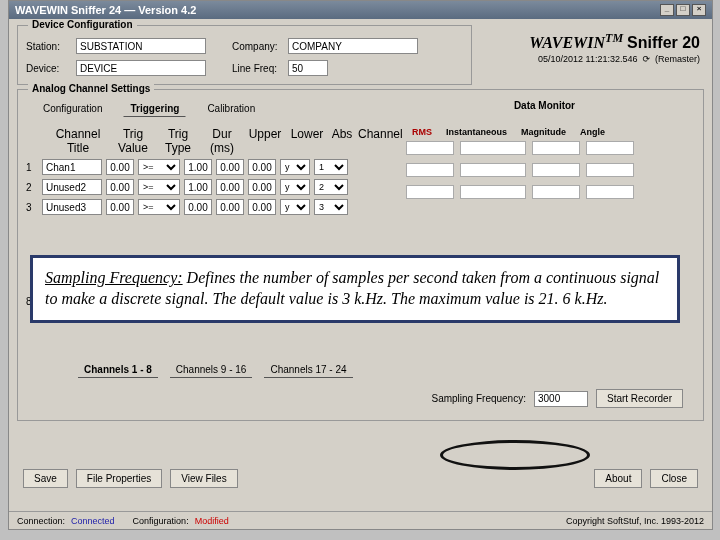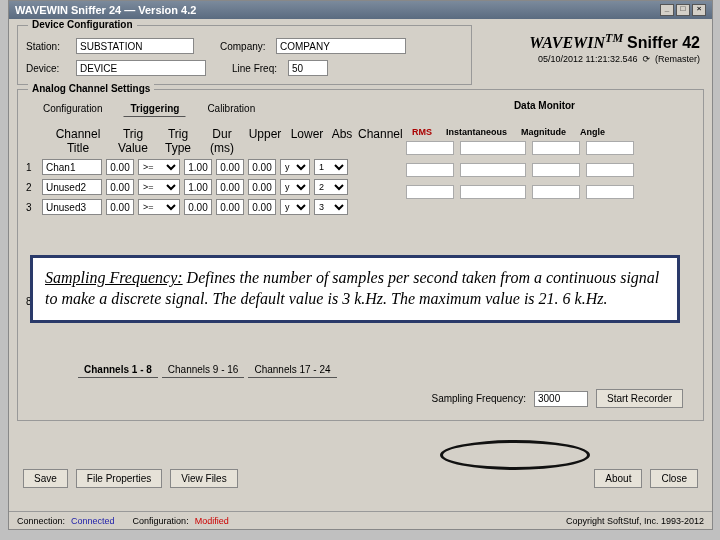--- a/index.html
+++ b/index.html
@@ -27,21 +27,21 @@
 .colhdrs span { display: inline-block; text-align: center; }
 .chrow { display: flex; align-items: center; gap: 4px; margin-top: 4px; }
 .chnum { width: 12px; font-size: 10px; }
 input.sm { width: 28px; text-align: center; }
 input.md { width: 60px; }
 select.sm { width: 42px; height: 16px; font-size: 9px; border: 1px solid #888; background: #fff; }
 .dmcells { display: flex; gap: 6px; }
 .dmcell { width: 48px; height: 14px; background: #fff; border: 1px solid #aaa; }
 .tooltip-box { position: absolute; left: 30px; top: 255px; width: 650px; background: #fff; border: 3px solid #2a3a6a; padding: 10px 12px; font-family: Georgia, serif; font-size: 16px; font-style: italic; line-height: 1.3; z-index: 10; }
 .tooltip-box .tt-title { text-decoration: underline; }
-.bottom-tabs { display: flex; gap: 4px; margin: 6px 0 4px 60px; font-size: 10px; }
+.bottom-tabs { display: flex; gap: 12px; margin: 6px 0 4px 60px; font-size: 10px; }
 .bottom-tabs .bt { padding: 2px 6px; border-bottom: 1px solid #555; }
 .bottom-tabs .bt.active { font-weight: bold; }
 .sampling-row { display: flex; justify-content: flex-end; align-items: center; gap: 8px; margin: 4px 14px; }
 .btn { background: #e6e2d8; border: 1px solid #888; padding: 3px 10px; font-size: 10px; }
 .circle-anno { position: absolute; right: 130px; bottom: 70px; width: 150px; height: 30px; border: 3px solid #111; border-radius: 50%; z-index: 5; pointer-events: none; }
 .bottom-btns { display: flex; gap: 10px; margin: 8px 14px; justify-content: space-between; }
 .bottom-btns .left, .bottom-btns .right { display: flex; gap: 8px; margin-top: 40px; }
 .statusbar { position: absolute; bottom: 0; left: 0; right: 0; height: 18px; border-top: 1px solid #999; display: flex; align-items: center; padding: 0 8px; font-size: 9px; gap: 6px; background: #d4d0c8; }
 .statusbar .red { color: #c00; }
 .statusbar .blue { color: #22a; }
@@ -57,32 +57,32 @@
     <span>WAVEWIN Sniffer 24 — Version 4.2</span>
     <div class="winbtns">
       <div class="winbtn">_</div>
       <div class="winbtn">□</div>
       <div class="winbtn">×</div>
     </div>
   </div>
 
   <div class="logo-area">
     <div class="logo">
-      <span>WAVEWIN</span><sup>TM</sup> <span class="s24">Sniffer 42</span>
+      <span>WAVEWIN</span><sup>TM</sup> <span class="s24">Sniffer 20</span>
     </div>
     <div class="datetime">
       <span>05/10/2012 11:21:32.546</span>&nbsp; ⟳ &nbsp;<span>(Remaster)</span>
     </div>
   </div>
 
   <div class="groupbox" style="margin-top:6px; margin-right:240px;">
     <div class="grouplabel">Device Configuration</div>
     <div class="row">
       <span class="lbl" style="width:44px">Station:</span>
-      <input class="txt" style="width: 118px;" value="SUBSTATION">
+      <input class="txt" style="width: 130px;" value="SUBSTATION">
       <span class="lbl" style="width:50px;margin-left:20px">Company:</span>
       <input class="txt" style="width: 130px;" value="COMPANY">
     </div>
     <div class="row">
       <span class="lbl" style="width:44px">Device:</span>
       <input class="txt" style="width: 130px;" value="DEVICE">
       <span class="lbl" style="width:50px;margin-left:20px">Line Freq:</span>
       <input class="txt" style="width: 40px;" value="50">
     </div>
   </div>

